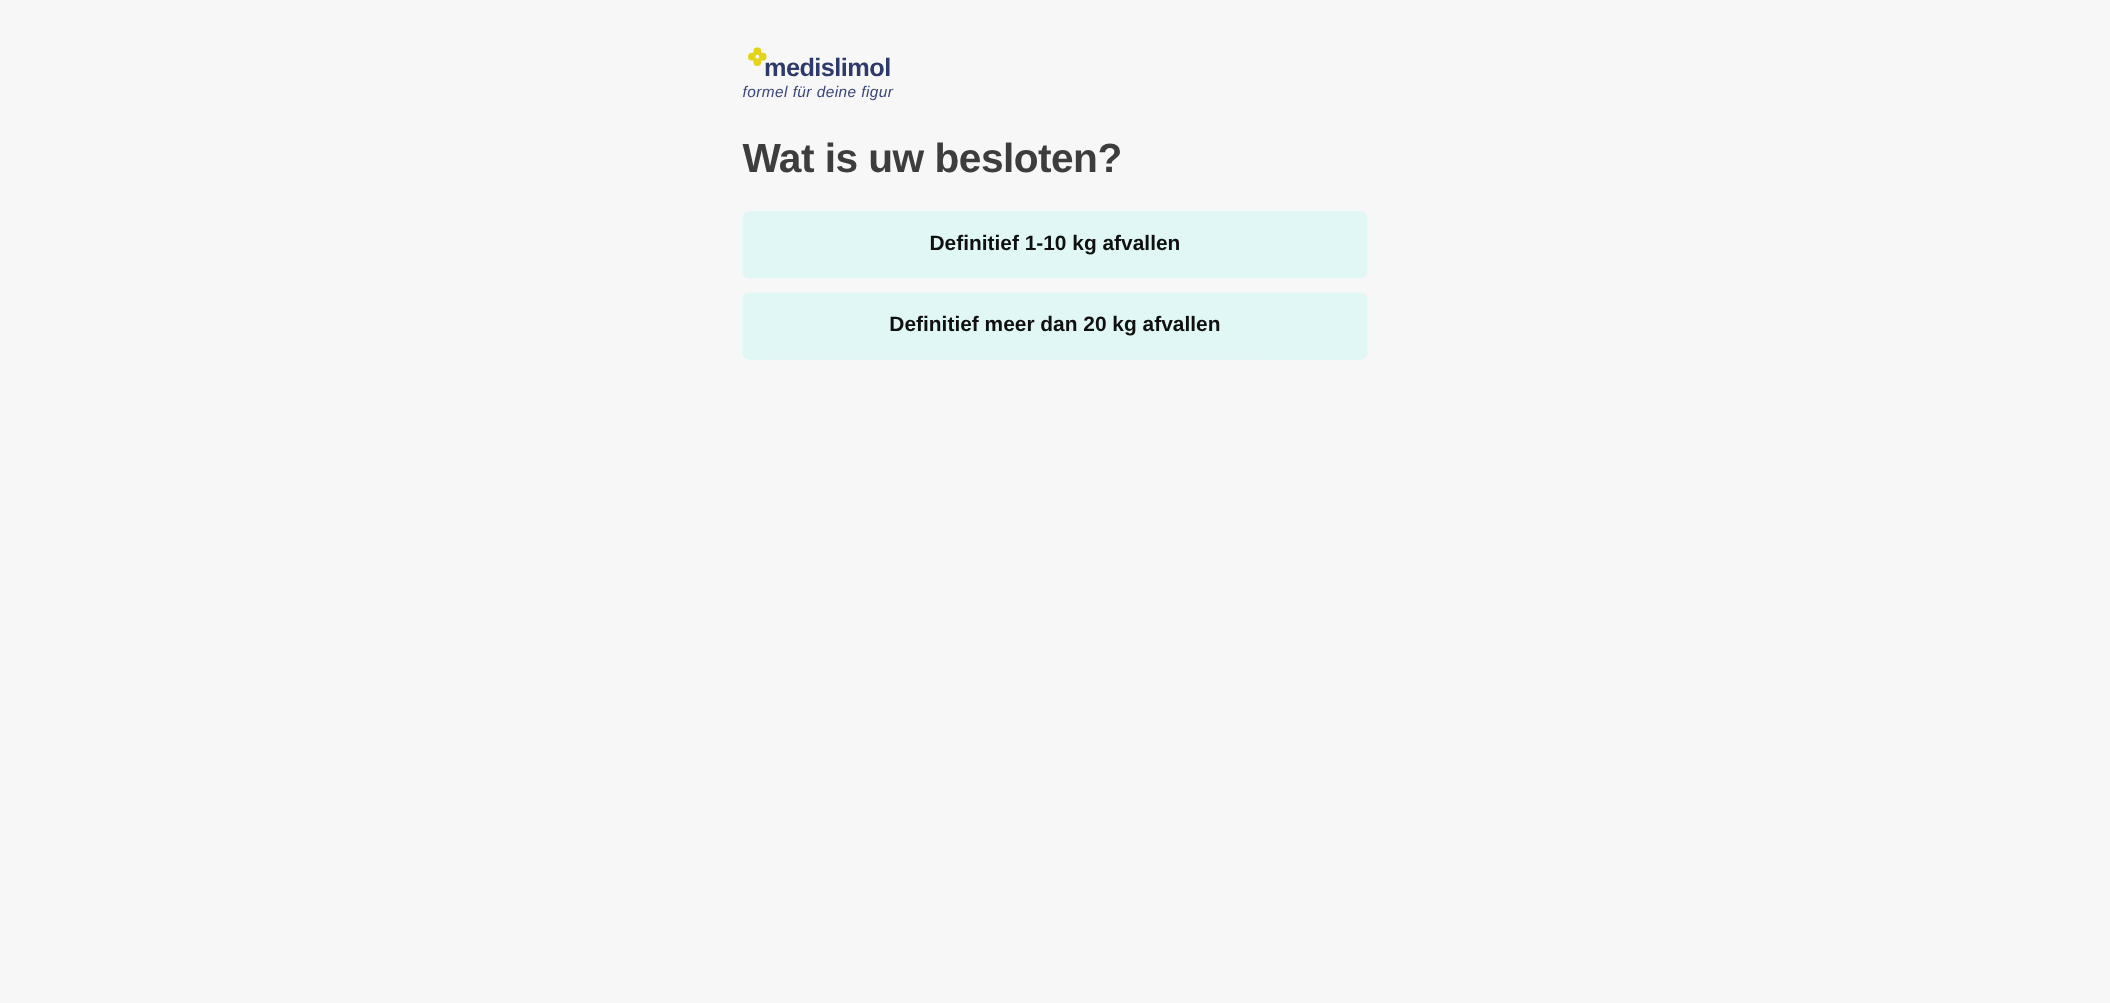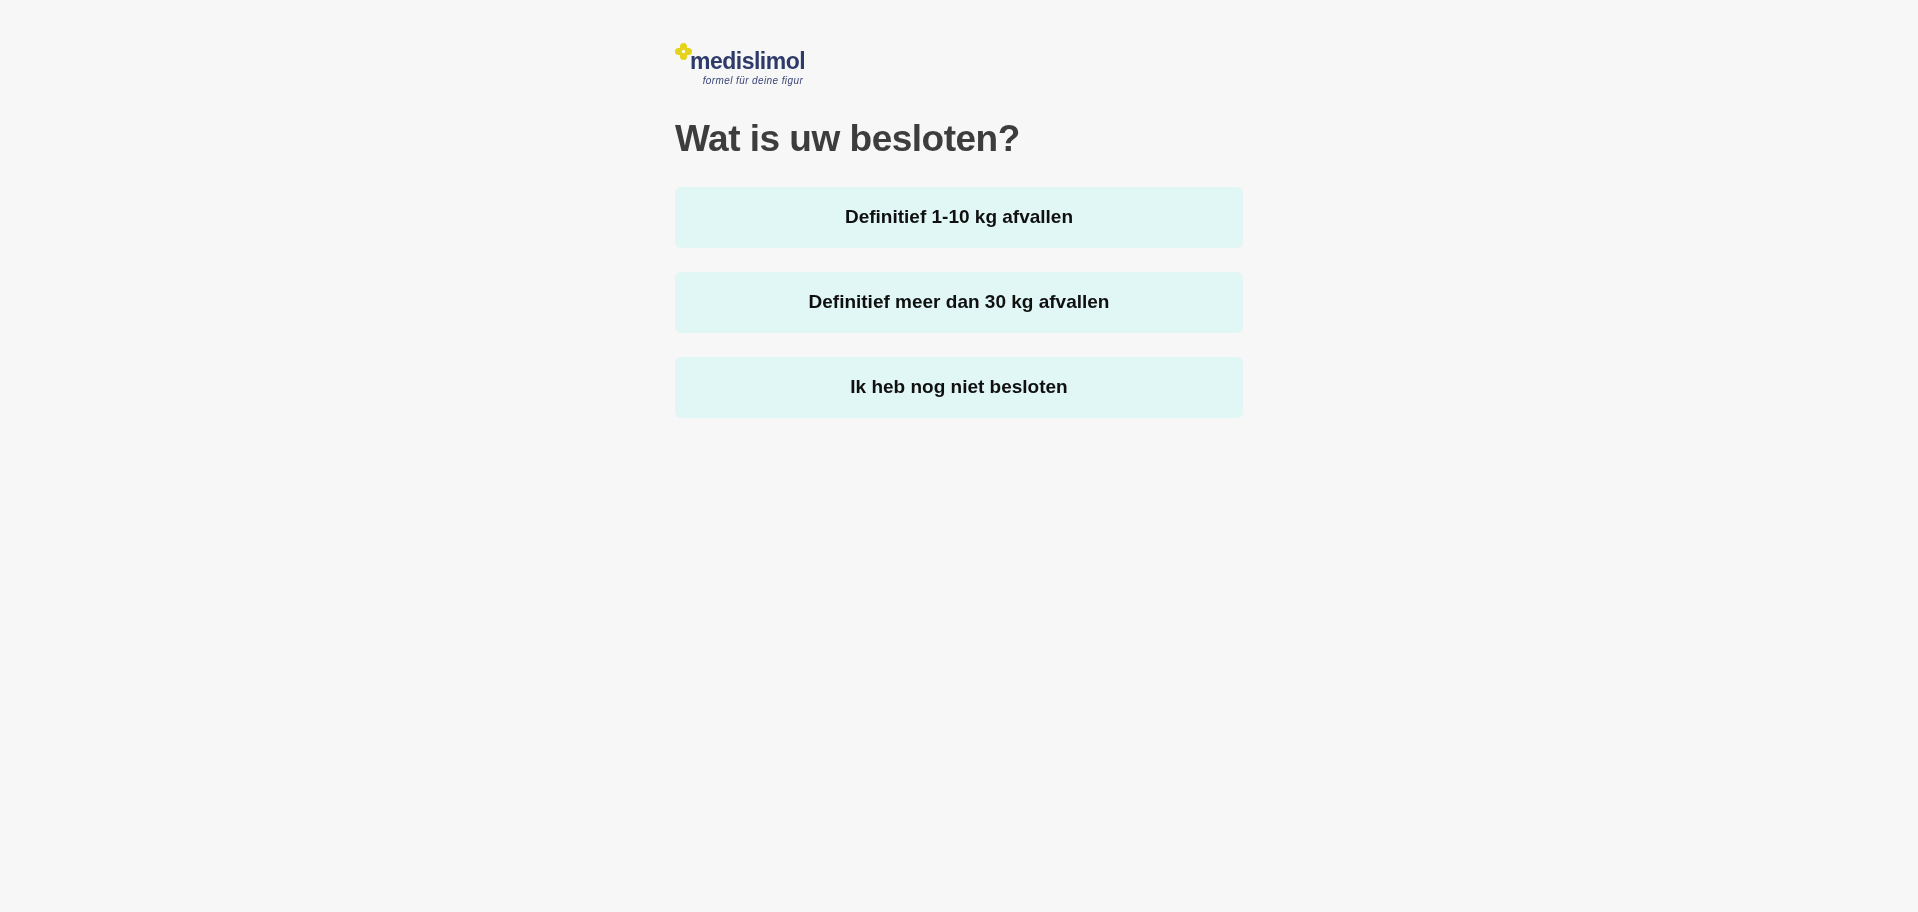--- a/index.html
+++ b/index.html
@@ -49,21 +49,21 @@
   .logo-text {
     font-weight: 700;
     font-size: 23px;
     line-height: 1;
     color: #2e3a69;
     letter-spacing: -0.5px;
     margin-top: 6px;
   }
   .logo-tagline {
     font-style: italic;
-    font-size: 10px;
+    font-size: 14px;
     color: #3a4677;
     letter-spacing: 0.4px;
     align-self: flex-end;
     margin-top: 2px;
     padding-right: 2px;
   }
 
   
   .question-title {
     margin-top: 32px;
@@ -74,21 +74,21 @@
     text-align: center;
     line-height: 1.15;
   }
 
   
   .options {
     margin-top: 26px;
     width: 568px;
     display: flex;
     flex-direction: column;
-    gap: 24px;
+    gap: 13px;
   }
   .option-button {
     display: block;
     width: 100%;
     height: 61px;
     border: none;
     border-radius: 6px;
     background: #e0f7f5;
     color: #101010;
     font-family: "Liberation Sans", "DejaVu Sans", sans-serif;
@@ -114,17 +114,16 @@
       </span>
       <span class="logo-text">medislimol</span>
     </div>
     <div class="logo-tagline">formel für deine figur</div>
   </header>
 
   <h1 class="question-title">Wat is uw besloten?</h1>
 
   <div class="options">
     <button class="option-button">Definitief 1-10 kg afvallen</button>
-    <button class="option-button">Definitief meer dan 30 kg afvallen</button>
-    <button class="option-button">Ik heb nog niet besloten</button>
+    <button class="option-button">Definitief meer dan 20 kg afvallen</button>
   </div>
 
 </div>
 
 </body></html>

